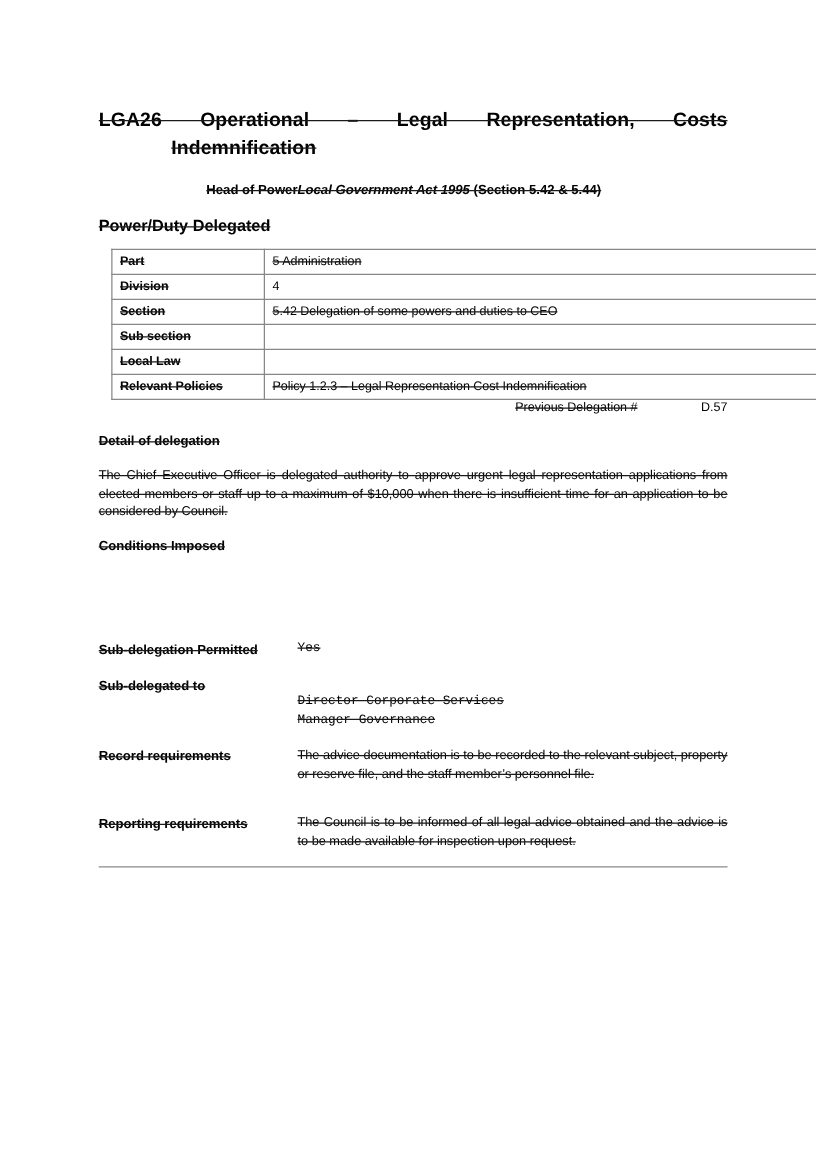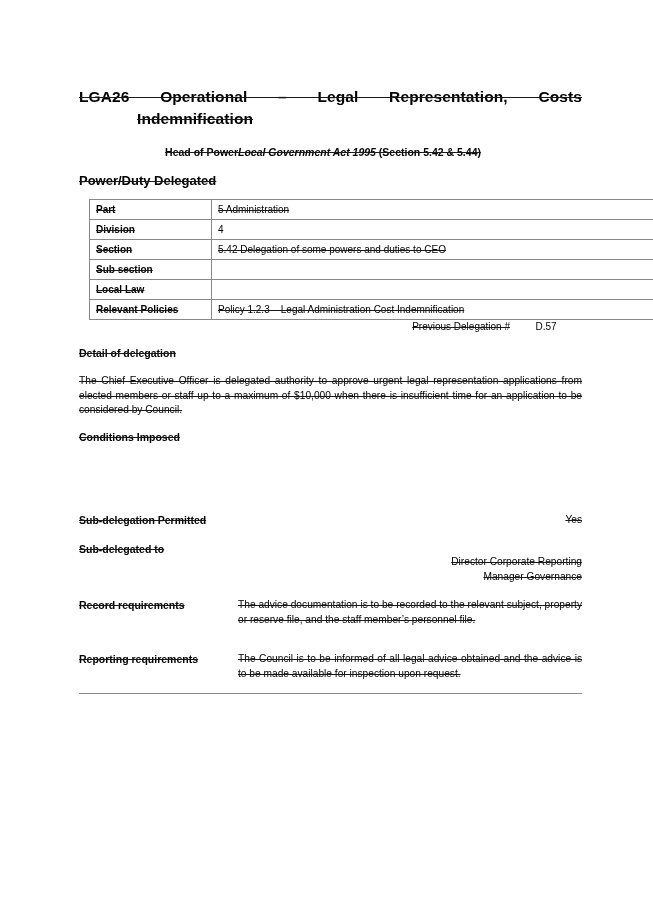--- a/index.html
+++ b/index.html
@@ -120,21 +120,21 @@
     left: 79px;
     width: 503px;
     font-size: 10px;
     text-align: right;
     line-height: 14px;
   }
   .prev-deleg .pd-label { font-weight: normal; }
   .prev-deleg .pd-value {
     display: inline-block;
     width: 72px;
-    text-align: center;
+    text-align: right;
   }
 
   
   .blk-head {
     position: absolute;
     left: 79px;
     width: 503px;
     font-size: 10.5px;
     font-weight: bold;
     line-height: 14px;
@@ -167,21 +167,21 @@
     left: 0;
     top: 0;
     width: 159px;
     font-weight: bold;
     font-size: 10.5px;
   }
   .lv-value {
     margin-left: 159px;
     text-align: justify;
   }
-  .lv-value.nojust { text-align: right; }
+  .lv-value.nojust { text-align: left; font-family: Liberation Mono, monospace; }
 
   #subdeleg-permitted { top: 513px; }
   #subdeleg-to-head   { top: 542px; }
   #subdeleg-to-list   { top: 555px; }
   #record-req         { top: 598px; }
   #reporting-req      { top: 652px; }
 
   .stack-line { display: block; }
 
   
@@ -231,21 +231,21 @@
       <tr>
         <td class="k"><span class="strike">Sub section</span></td>
         <td class="v"><span class="strike"></span></td>
       </tr>
       <tr>
         <td class="k"><span class="strike">Local Law</span></td>
         <td class="v"><span class="strike"></span></td>
       </tr>
       <tr>
         <td class="k"><span class="strike">Relevant Policies</span></td>
-        <td class="v"><span class="strike">Policy 1.2.3 – Legal Administration Cost Indemnification</span></td>
+        <td class="v"><span class="strike">Policy 1.2.3 – Legal Representation Cost Indemnification</span></td>
       </tr>
     </tbody>
   </table>
 
   <div class="prev-deleg">
     <span class="strike"><span class="pd-label">Previous Delegation #</span><span class="pd-value">D.57</span></span>
   </div>
 
   <div class="blk-head" id="detail-head">
     <span class="strike">Detail of delegation</span>
@@ -263,21 +263,21 @@
     <div class="lv-value nojust" style="margin-left:159px;">
       <span class="strike">Yes</span>
     </div>
   </div>
 
   <div class="lv-row" id="subdeleg-to-head">
     <span class="lv-label strike">Sub-delegated to</span>
   </div>
   <div class="lv-row" id="subdeleg-to-list">
     <div class="lv-value nojust">
-      <span class="stack-line strike">Director Corporate Reporting</span>
+      <span class="stack-line strike">Director Corporate Services</span>
       <span class="stack-line strike">Manager Governance</span>
     </div>
   </div>
 
   <div class="lv-row" id="record-req">
     <span class="lv-label strike">Record requirements</span>
     <div class="lv-value">
       <span class="strike">The advice documentation is to be recorded to the relevant subject, property or reserve file, and the staff member’s personnel file.</span>
     </div>
   </div>

